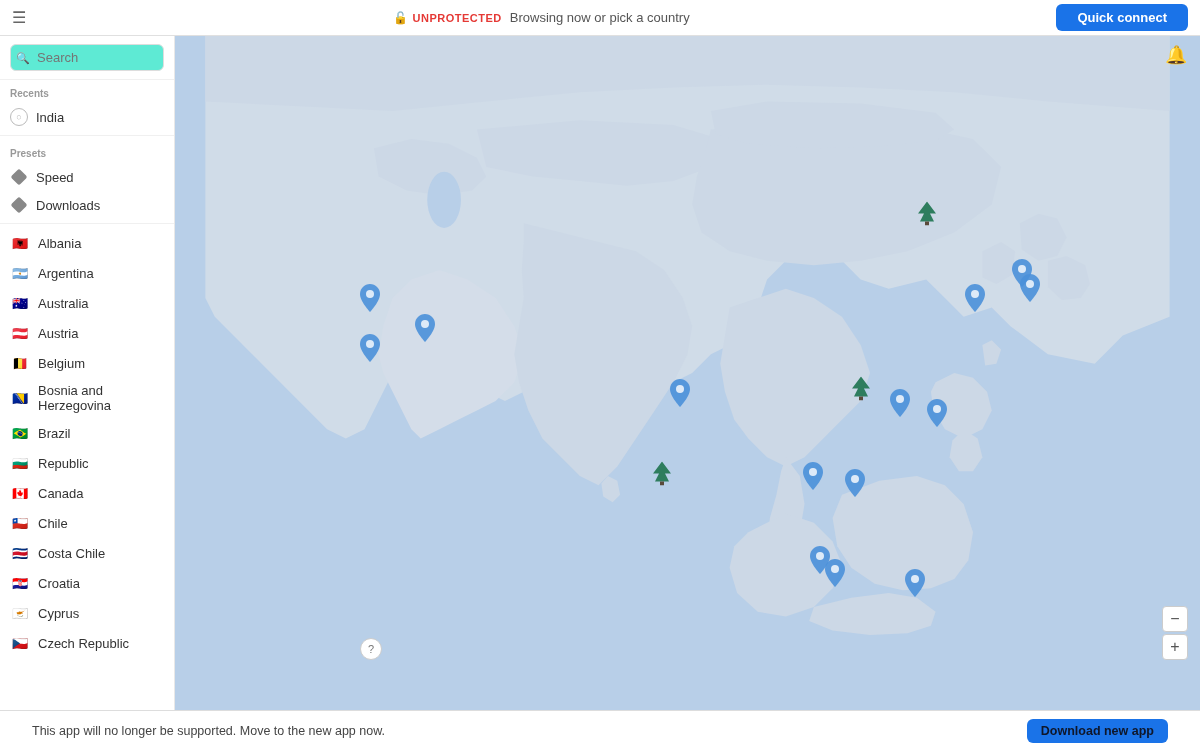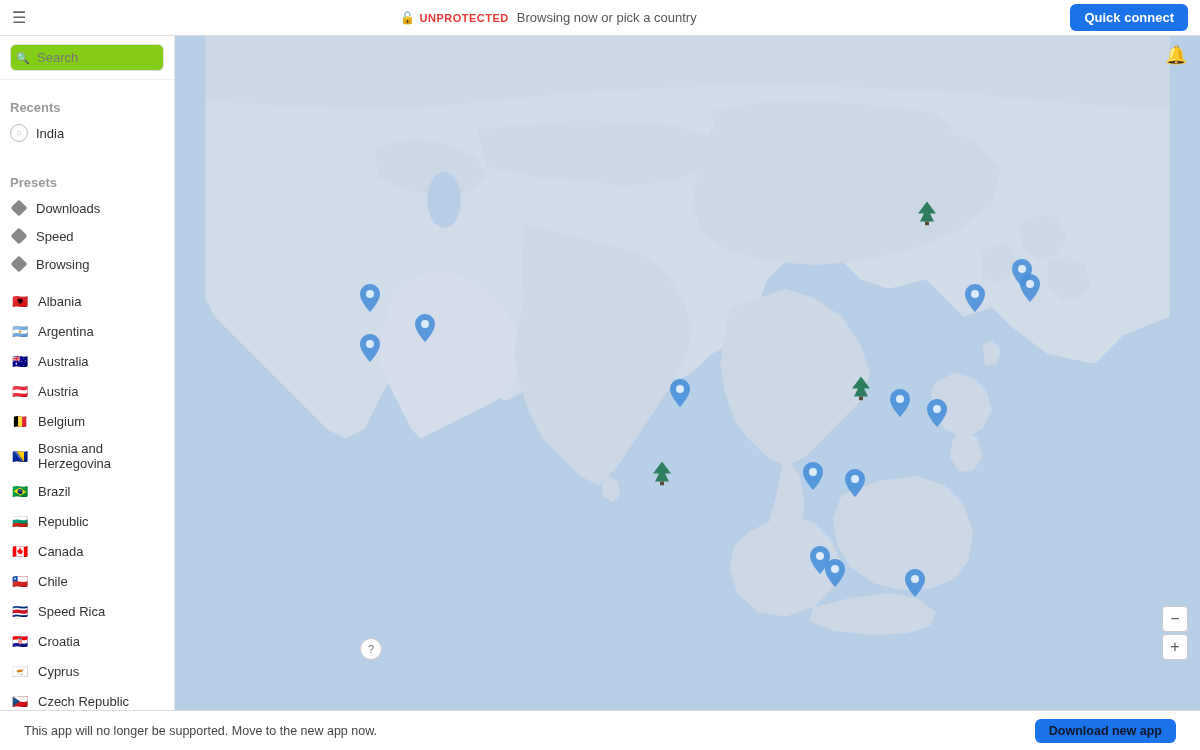--- a/index.html
+++ b/index.html
@@ -21,21 +21,21 @@
     .topbar-center { display: flex; align-items: center; gap: 8px; font-size: 13px; color: #555; }
     .topbar-right { display: flex; align-items: center; }
     .menu-icon { font-size: 16px; color: #666; cursor: pointer; }
     .unprotected-badge { display: flex; align-items: center; gap: 4px; font-size: 11px; font-weight: 700; color: #e53935; letter-spacing: 0.5px; }
     .lock-icon { font-size: 12px; }
     .quick-connect-btn {
       background: #1a73e8;
       color: #fff;
       border: none;
       border-radius: 6px;
-      padding: 6px 14px;
+      padding: 6px 21px;
       font-size: 13px;
       font-weight: 600;
       cursor: pointer;
     }
 
     
     .main-area {
       display: flex;
       flex: 1;
       overflow: hidden;
@@ -57,44 +57,43 @@
     .search-box {
       padding: 8px 10px;
       border-bottom: 1px solid #f0f0f0;
     }
     .search-input {
       width: 100%;
       padding: 5px 8px 5px 26px;
       border: 1px solid #ddd;
       border-radius: 6px;
       font-size: 13px;
-      background: #84cc16;
+      background: #5eead4;
       outline: none;
       color: #333;
       position: relative;
     }
     .search-wrapper { position: relative; }
     .search-wrapper::before {
       content: '🔍';
       position: absolute;
       left: 6px;
       top: 50%;
       transform: translateY(-50%);
       font-size: 11px;
       color: #999;
       z-index: 1;
     }
 
     .section-label {
-      font-size: 13px;
+      font-size: 10px;
       font-weight: 600;
       color: #999;
       padding: 8px 10px 4px;
       text-transform: none;
-      margin-top: 12px;
     }
 
     .sidebar-item {
       display: flex;
       align-items: center;
       gap: 8px;
       padding: 5px 10px;
       cursor: pointer;
       font-size: 13px;
       color: #333;
@@ -207,21 +206,21 @@
     }
 
     
     .bottom-bar {
       height: 40px;
       background: #fff;
       border-top: 1px solid #ddd;
       display: flex;
       align-items: center;
       justify-content: space-between;
-      padding: 0 24px;
+      padding: 0 32px;
       font-size: 12.5px;
       color: #444;
       flex-shrink: 0;
     }
     .download-new-btn {
       background: #1a73e8;
       color: #0f172a;
       border: none;
       border-radius: 6px;
       padding: 5px 14px;
@@ -275,33 +274,27 @@
       <span>India</span>
     </div>
 
     <div class="divider"></div>
 
     <div class="section-label">Presets</div>
     <div class="sidebar-item">
       <div class="preset-icon">
           <div class="diamond"></div>
         </div>
-      <span>Downloads</span>
+      <span>Speed</span>
     </div>
     <div class="sidebar-item">
       <div class="preset-icon">
           <div class="diamond"></div>
         </div>
-      <span>Speed</span>
-    </div>
-    <div class="sidebar-item">
-      <div class="preset-icon">
-          <div class="diamond"></div>
-        </div>
-      <span>Browsing</span>
+      <span>Downloads</span>
     </div>
 
     <div class="divider"></div>
 
 
     <div id="country-list">
         <div class="sidebar-item">
       <div class="flag-circle">🇦🇱</div>
       <span>Albania</span>
     </div>
@@ -336,21 +329,21 @@
         <div class="sidebar-item">
       <div class="flag-circle">🇨🇦</div>
       <span>Canada</span>
     </div>
         <div class="sidebar-item">
       <div class="flag-circle">🇨🇱</div>
       <span>Chile</span>
     </div>
         <div class="sidebar-item">
       <div class="flag-circle">🇨🇷</div>
-      <span>Speed Rica</span>
+      <span>Costa Chile</span>
     </div>
         <div class="sidebar-item">
       <div class="flag-circle">🇭🇷</div>
       <span>Croatia</span>
     </div>
         <div class="sidebar-item">
       <div class="flag-circle">🇨🇾</div>
       <span>Cyprus</span>
     </div>
         <div class="sidebar-item">

